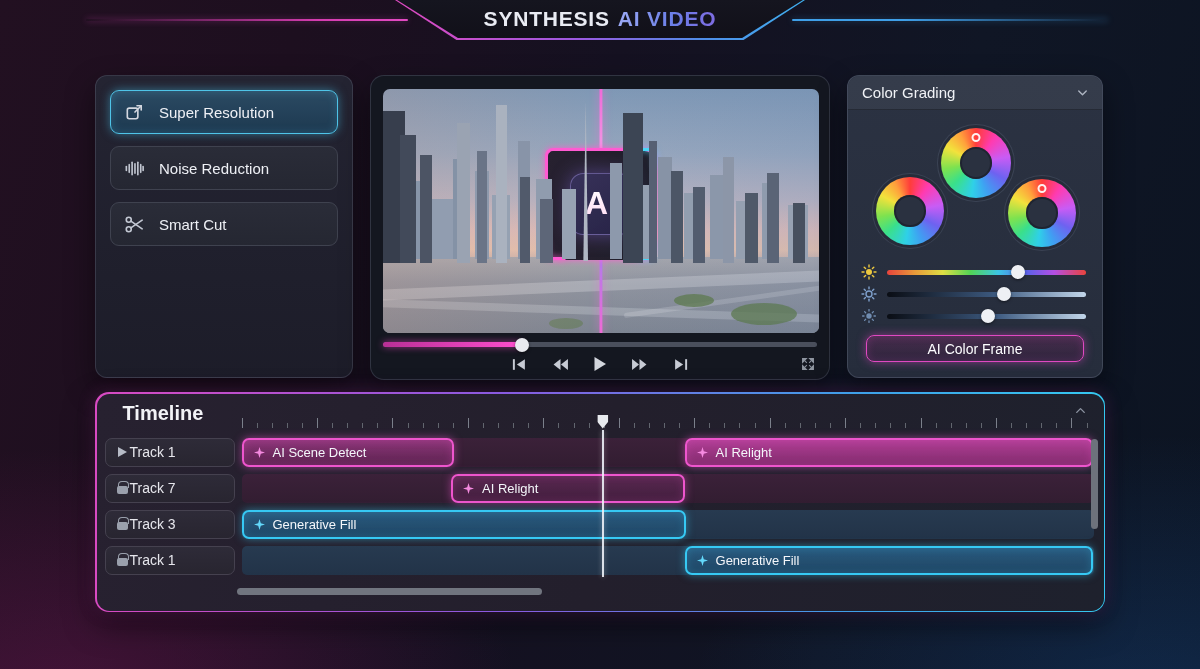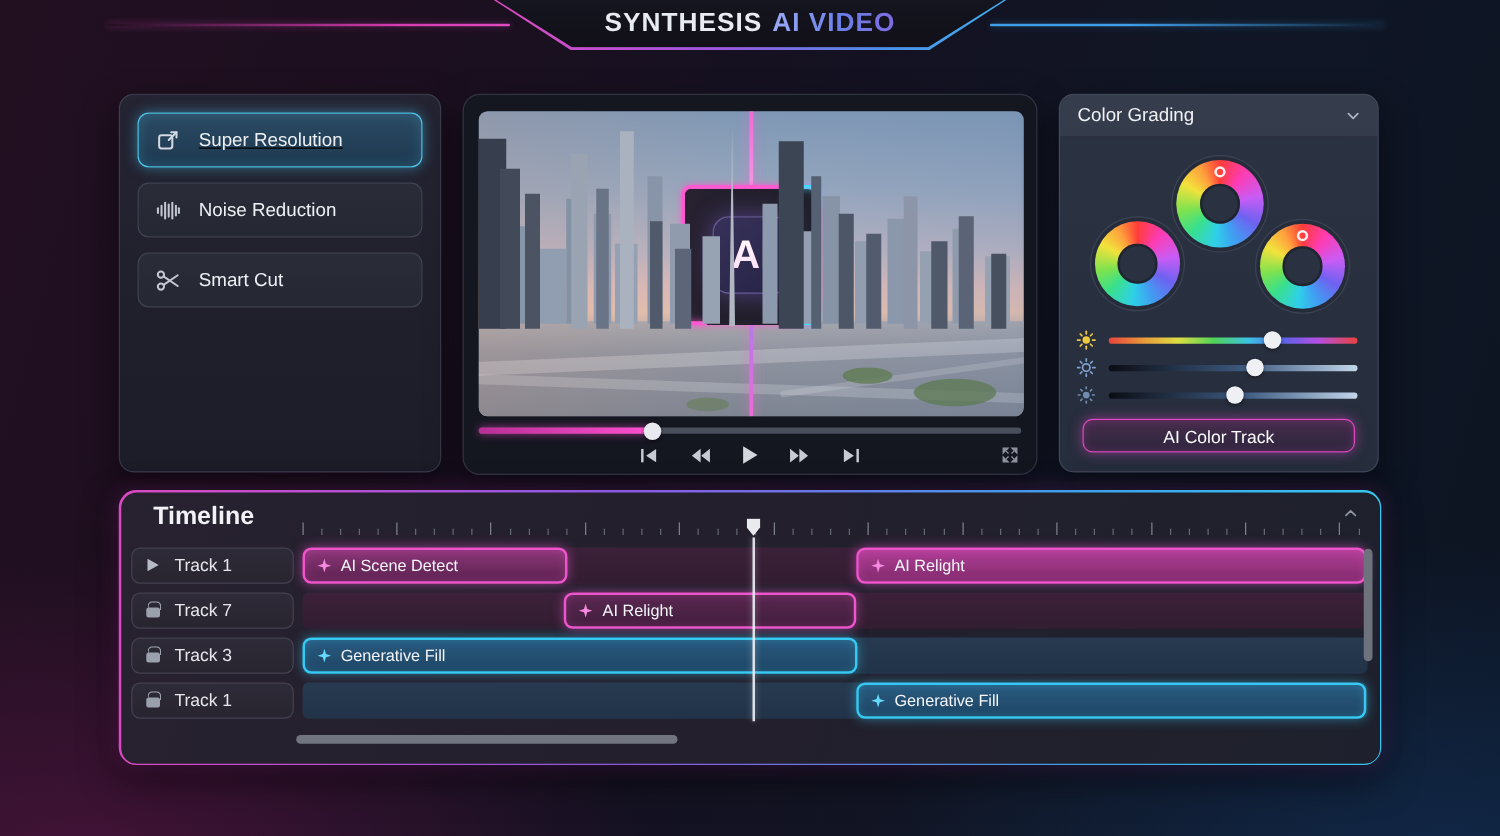--- a/index.html
+++ b/index.html
@@ -30,21 +30,21 @@
   .panel{position:absolute;border-radius:12px;box-shadow:0 12px 30px rgba(0,0,0,.45);}
 
   
   .tools{left:95px;top:75px;width:258px;height:303px;padding:14px;
     background:linear-gradient(180deg,rgba(37,38,52,.95),rgba(29,30,42,.95));
     border:1px solid rgba(122,127,148,.28);}
   .tools h2{margin:4px 0 19px;text-align:center;font-size:16.5px;font-weight:700;color:#f2f3f7;letter-spacing:.2px;}
   .tool-btn{display:flex;align-items:center;gap:13px;height:44px;margin-bottom:12px;padding:0 12px;
     border-radius:9px;background:linear-gradient(180deg,#2a2c38,#252732);border:1px solid #3f424f;cursor:pointer;}
   .tool-btn.active{background:linear-gradient(180deg,#2b4a63,#1d3950);border:1.5px solid #4fc4e8;
-    box-shadow:0 0 10px rgba(70,195,235,.5),inset 0 0 10px rgba(80,200,240,.22);text-decoration:underline;}
+    box-shadow:0 0 10px rgba(70,195,235,.5),inset 0 0 10px rgba(80,200,240,.22);}
   .tool-btn svg{flex:none;}
   .tool-label{font-size:15px;color:#eef0f5;}
 
   
   .vid{left:370px;top:75px;width:460px;height:305px;border-radius:14px;
     background:#141720;border:1px solid rgba(110,116,136,.32);}
   .screen{position:absolute;left:12px;top:13px;width:436px;height:244px;border-radius:7px;overflow:hidden;
     background:linear-gradient(180deg,#7f98b5 0%,#96a6bd 26%,#b7b2c0 46%,#d9bab8 58%,#e1bfae 66%,#c9b2ac 70%,#9aa0ab 72%);}
   .bld{position:absolute;}
   .road{position:absolute;left:0;bottom:0;width:100%;height:76px;
@@ -103,21 +103,21 @@
   .tl{position:relative;width:100%;height:100%;border-radius:12.5px;
     background:linear-gradient(100deg,#272130 0%,#231f2c 50%,#1e212d 100%);}
   .tl-title{position:absolute;left:26px;top:8px;font-size:20px;font-weight:700;color:#f2f2f6;}
   .tl-collapse{position:absolute;right:16px;top:9px;cursor:pointer;}
   .ruler{position:absolute;left:145px;top:22px;width:845px;height:12px;}
   .tick{position:absolute;bottom:0;width:1px;background:#62666f;}
   .tick.major{height:10px;background:#7b808b;}
   .tick.minor{height:5px;}
   .trow{position:absolute;left:0;right:0;height:29px;}
   .thead{position:absolute;left:8px;width:130px;height:29px;border-radius:7px;border:1px solid #45414f;
-    background:linear-gradient(180deg,#2e2b38,#282530);display:flex;align-items:center;gap:10px;padding:0 10px;cursor:pointer;text-align:center;}
+    background:linear-gradient(180deg,#2e2b38,#282530);display:flex;align-items:center;padding:0 10px;cursor:pointer;text-align:center;}
   .thead .ticon{width:14px;display:flex;justify-content:center;}
   .tlabel{font-size:14px;color:#e6e6ec;}
   .playtri{width:0;height:0;border-left:9px solid #b6bbc6;border-top:5.5px solid transparent;border-bottom:5.5px solid transparent;}
   .lock{position:relative;width:11px;height:8px;background:#9aa0ac;border-radius:2px;margin-top:4px;}
   .lock::before{content:"";position:absolute;left:1.2px;top:-5px;width:8.4px;height:6px;border:1.6px solid #9aa0ac;border-bottom:none;border-radius:4px 4px 0 0;}
   .lane{position:absolute;left:145px;width:852px;height:29px;border-radius:5px;cursor:pointer;}
   .lane.pink{background:linear-gradient(180deg,#3b2139,#321d31);}
   .lane.blue{background:linear-gradient(180deg,#273a50,#223348);}
   .clip{position:absolute;top:0;height:29px;border-radius:7px;display:flex;align-items:center;gap:8px;padding:0 10px;overflow:hidden;cursor:pointer;}
   .clip .sparkle{width:11px;height:11px;flex:none;}
@@ -357,21 +357,21 @@
           <line x1="3.6" y1="3.6" x2="4.7" y2="4.7"></line>
           <line x1="11.3" y1="11.3" x2="12.4" y2="12.4"></line>
           <line x1="3.6" y1="12.4" x2="4.7" y2="11.3"></line>
           <line x1="11.3" y1="4.7" x2="12.4" y2="3.6"></line>
         </svg>
       <div class="strack lum">
         <div class="shandle" id="sh2" style="left: 51%;"></div>
         </div>
     </div>
 
-    <div class="match-btn">AI Color Track</div>
+    <div class="match-btn">AI Color Frame</div>
   </div>
 
   <div class="tl-frame">
     <div class="tl">
       <div class="tl-title">Timeline</div>
       <span class="tl-collapse">
         <svg class="ico" width="15" height="15" viewBox="0 0 24 24" fill="none" stroke="#8d94a2" stroke-width="2.2" stroke-linecap="round" stroke-linejoin="round">
             <polyline points="6,15 12,9 18,15"></polyline>
           </svg>
         </span>

